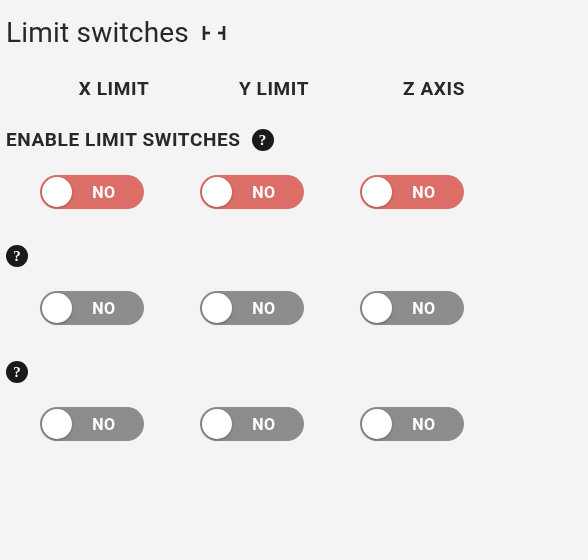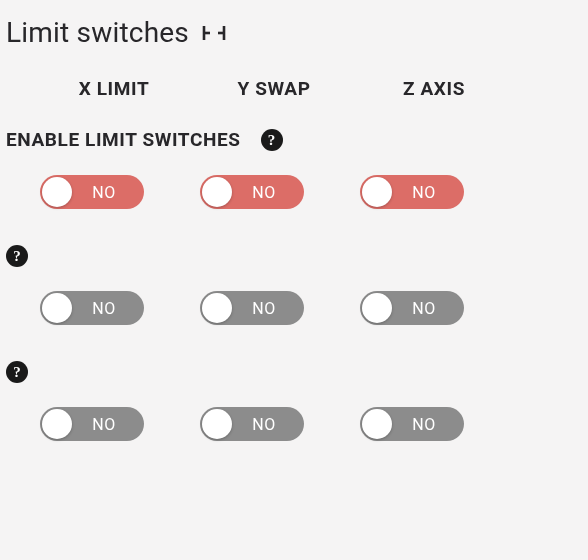--- a/index.html
+++ b/index.html
@@ -41,21 +41,21 @@
     width: 160px;
     font-size: 19px;
     font-weight: 700;
     color: #28272a;
     letter-spacing: 0.6px;
     text-align: center;
   }
   .setting-label-row {
     display: flex;
     align-items: flex-end;
-    gap: 20px;
+    gap: 11px;
     margin-bottom: 24px;
   }
   .setting-label {
     font-size: 19px;
     font-weight: 700;
     color: #28272a;
     letter-spacing: 0.6px;
   }
   .help-icon {
     width: 22px;
@@ -97,21 +97,21 @@
     border-radius: 50%;
     background: #ffffff;
     box-shadow: 0 1px 3px rgba(0,0,0,0.25);
   }
   .toggle-text {
     position: absolute;
     left: 0;
     right: 0;
     text-align: center;
     font-size: 16px;
-    font-weight: 400;
+    font-weight: 700;
     color: #ffffff;
     letter-spacing: 0.6px;
     padding-left: 24px;
   }
 </style>
 </head>
 <body>
 
 <div class="panel">
 
@@ -124,21 +124,21 @@
           <line x1="23" y1="3" x2="23" y2="17"></line>
           <line x1="3" y1="10" x2="9" y2="10"></line>
           <line x1="17" y1="10" x2="23" y2="10"></line>
         </g>
       </svg>
     </span>
   </div>
 
   <div class="axes-row">
     <div class="axis-header">X LIMIT</div>
-    <div class="axis-header">Y SWAP</div>
+    <div class="axis-header">Y LIMIT</div>
     <div class="axis-header">Z AXIS</div>
   </div>
 
   <div class="setting-label-row">
     <span class="setting-label">ENABLE LIMIT SWITCHES</span>
     <span class="help-icon">?</span>
   </div>
   <div class="toggle-row">
     <div class="toggle off-red">
       <span class="toggle-text">NO</span>

